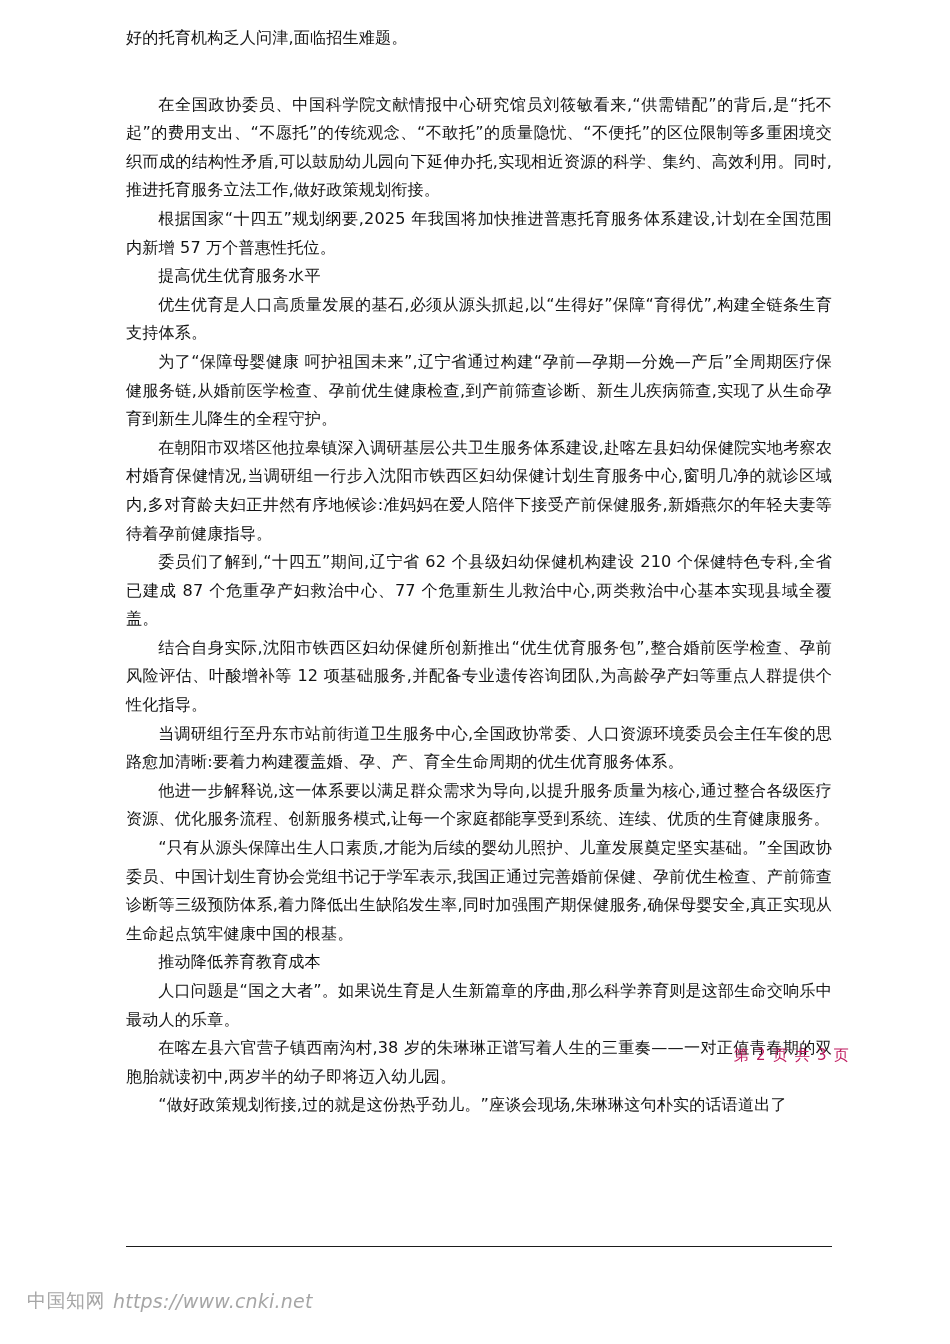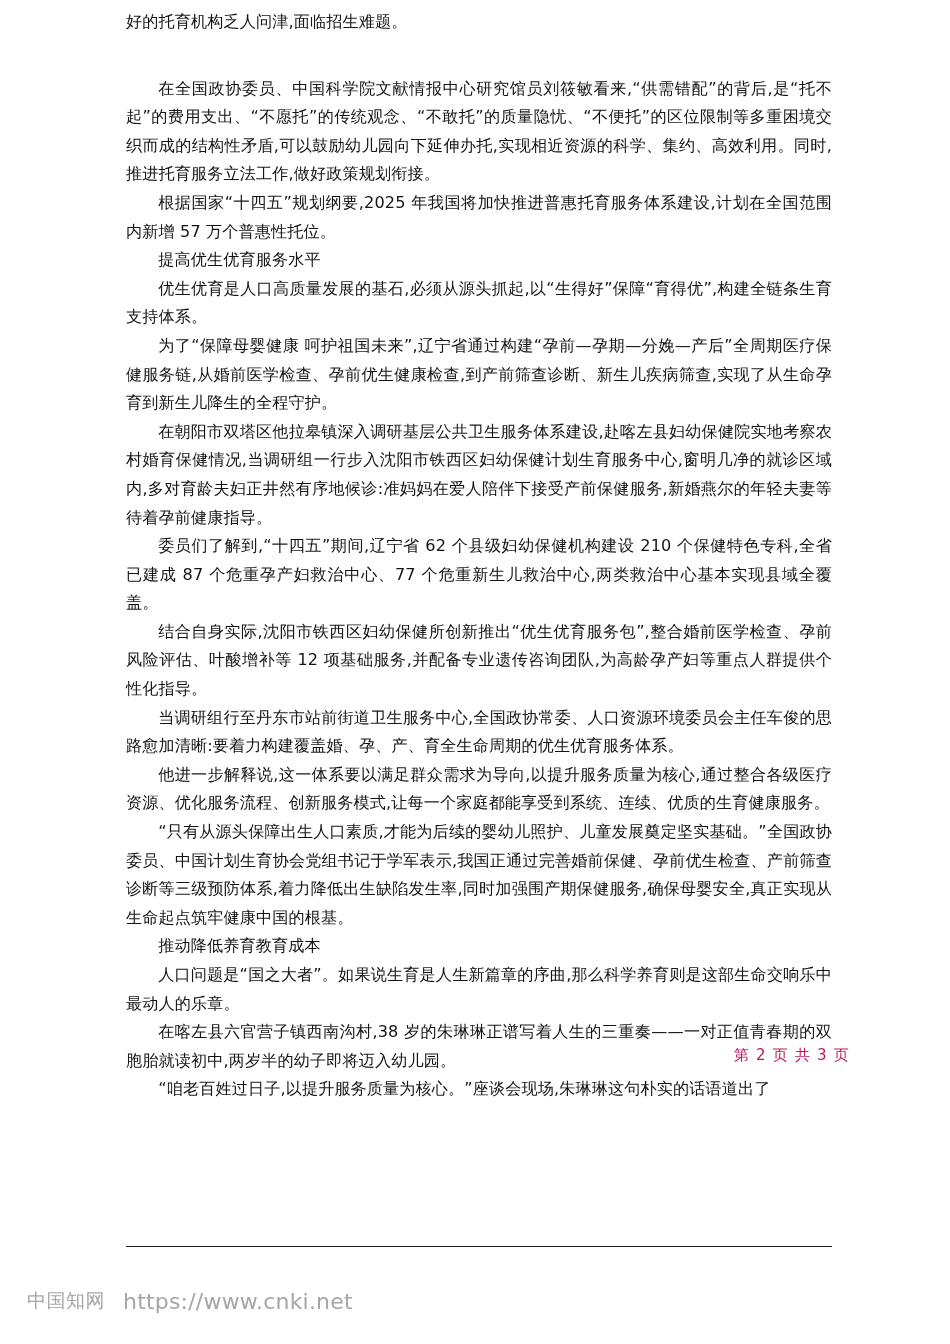--- a/index.html
+++ b/index.html
@@ -22,21 +22,21 @@
     top: 0;
     width: 950px;
     height: 1344px;
     background: #ffffff;
   }
 
   
   #text-column {
     position: absolute;
     left: 126px;
-    top: 8px;
+    top: 24px;
     width: 706px;
   }
 
   .para {
     font-size: 16.1px;
     line-height: 28.6px;
     text-align: justify;
     text-justify: inter-character;
     margin: 0;
     letter-spacing: 0.15px;
@@ -74,34 +74,35 @@
     border-top: 1.6px solid #1b1b1b;
   }
 
   
   #watermark {
     position: absolute;
     left: 27px;
     top: 1288px;
     display: flex;
     align-items: center;
-    gap: 18px;
+    gap: 8px;
   }
   #watermark .brand-cn {
     font-size: 19px;
     color: #a6a6a6;
     letter-spacing: 0.5px;
     white-space: nowrap;
   }
   #watermark .brand-url {
-    font-size: 22px;
+    font-size: 19px;
     color: #a6a6a6;
     letter-spacing: 0.2px;
     white-space: nowrap;
     font-family: "DejaVu Sans", "Liberation Sans", sans-serif;
+    font-style: italic;
   }
 </style>
 </head>
 <body>
 
 <div id="page">
 
   <div id="text-column">
     <p class="para">好的托育机构乏人问津,面临招生难题。</p>
     <p class="para indent gap-before">在全国政协委员、中国科学院文献情报中心研究馆员刘筱敏看来,“供需错配”的背后,是“托不起”的费用支出、“不愿托”的传统观念、“不敢托”的质量隐忧、“不便托”的区位限制等多重困境交织而成的结构性矛盾,可以鼓励幼儿园向下延伸办托,实现相近资源的科学、集约、高效利用。同时,推进托育服务立法工作,做好政策规划衔接。</p>
@@ -111,21 +112,21 @@
     <p class="para indent">为了“保障母婴健康 呵护祖国未来”,辽宁省通过构建“孕前—孕期—分娩—产后”全周期医疗保健服务链,从婚前医学检查、孕前优生健康检查,到产前筛查诊断、新生儿疾病筛查,实现了从生命孕育到新生儿降生的全程守护。</p>
     <p class="para indent">在朝阳市双塔区他拉皋镇深入调研基层公共卫生服务体系建设,赴喀左县妇幼保健院实地考察农村婚育保健情况,当调研组一行步入沈阳市铁西区妇幼保健计划生育服务中心,窗明几净的就诊区域内,多对育龄夫妇正井然有序地候诊:准妈妈在爱人陪伴下接受产前保健服务,新婚燕尔的年轻夫妻等待着孕前健康指导。</p>
     <p class="para indent">委员们了解到,“十四五”期间,辽宁省 62 个县级妇幼保健机构建设 210 个保健特色专科,全省已建成 87 个危重孕产妇救治中心、77 个危重新生儿救治中心,两类救治中心基本实现县域全覆盖。</p>
     <p class="para indent">结合自身实际,沈阳市铁西区妇幼保健所创新推出“优生优育服务包”,整合婚前医学检查、孕前风险评估、叶酸增补等 12 项基础服务,并配备专业遗传咨询团队,为高龄孕产妇等重点人群提供个性化指导。</p>
     <p class="para indent">当调研组行至丹东市站前街道卫生服务中心,全国政协常委、人口资源环境委员会主任车俊的思路愈加清晰:要着力构建覆盖婚、孕、产、育全生命周期的优生优育服务体系。</p>
     <p class="para indent">他进一步解释说,这一体系要以满足群众需求为导向,以提升服务质量为核心,通过整合各级医疗资源、优化服务流程、创新服务模式,让每一个家庭都能享受到系统、连续、优质的生育健康服务。</p>
     <p class="para indent">“只有从源头保障出生人口素质,才能为后续的婴幼儿照护、儿童发展奠定坚实基础。”全国政协委员、中国计划生育协会党组书记于学军表示,我国正通过完善婚前保健、孕前优生检查、产前筛查诊断等三级预防体系,着力降低出生缺陷发生率,同时加强围产期保健服务,确保母婴安全,真正实现从生命起点筑牢健康中国的根基。</p>
     <p class="para indent">推动降低养育教育成本</p>
     <p class="para indent">人口问题是“国之大者”。如果说生育是人生新篇章的序曲,那么科学养育则是这部生命交响乐中最动人的乐章。</p>
     <p class="para indent">在喀左县六官营子镇西南沟村,38 岁的朱琳琳正谱写着人生的三重奏——一对正值青春期的双胞胎就读初中,两岁半的幼子即将迈入幼儿园。</p>
-    <p class="para indent">“咱老百姓过日子,以提升服务质量为核心。”座谈会现场,朱琳琳这句朴实的话语道出了</p>
+    <p class="para indent">“做好政策规划衔接,过的就是这份热乎劲儿。”座谈会现场,朱琳琳这句朴实的话语道出了</p>
   </div>
 
   <div id="page-number">第 2 页 共 3 页</div>
 
   <div id="bottom-rule"></div>
 
   <div id="watermark">
     <span class="brand-cn">中国知网</span>
     <span class="brand-url">https://www.cnki.net</span>
   </div>

